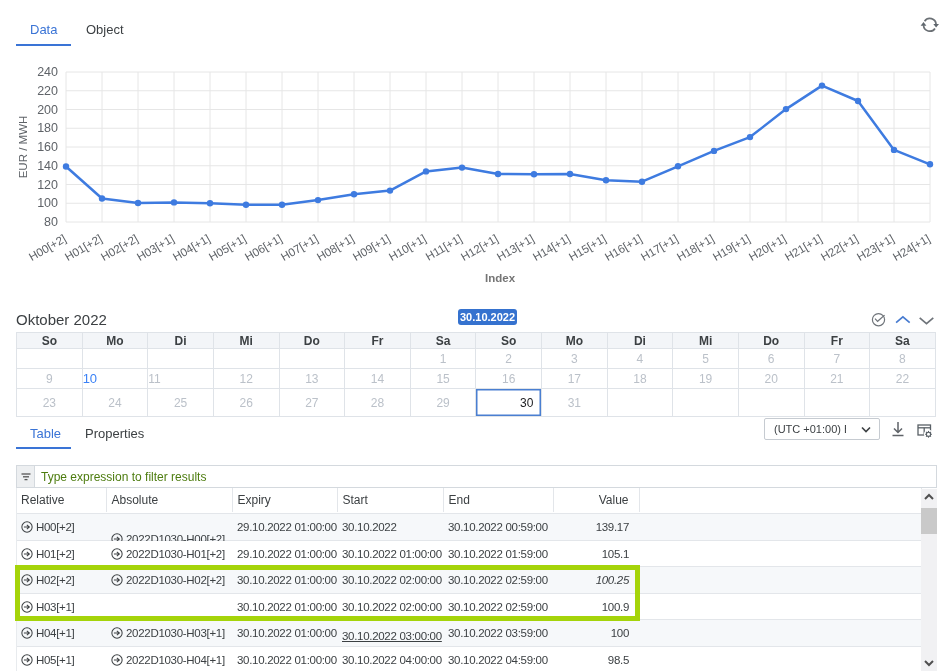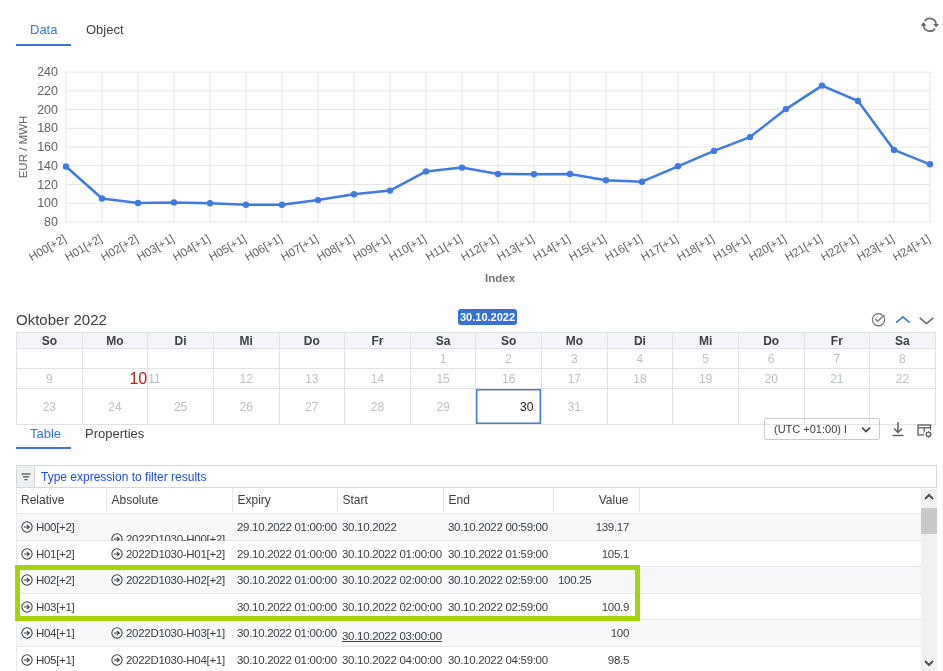--- a/index.html
+++ b/index.html
@@ -176,21 +176,21 @@
           <td style="border:1px solid #dfe3e8; height:20px; text-align:center; font-size:12px; color:#bbc1c9;">2</td>
           <td style="border:1px solid #dfe3e8; height:20px; text-align:center; font-size:12px; color:#bbc1c9;">3</td>
           <td style="border:1px solid #dfe3e8; height:20px; text-align:center; font-size:12px; color:#bbc1c9;">4</td>
           <td style="border:1px solid #dfe3e8; height:20px; text-align:center; font-size:12px; color:#bbc1c9;">5</td>
           <td style="border:1px solid #dfe3e8; height:20px; text-align:center; font-size:12px; color:#bbc1c9;">6</td>
           <td style="border:1px solid #dfe3e8; height:20px; text-align:center; font-size:12px; color:#bbc1c9;">7</td>
           <td style="border:1px solid #dfe3e8; height:20px; text-align:center; font-size:12px; color:#bbc1c9;">8</td>
         </tr>
         <tr>
           <td style="border:1px solid #dfe3e8; height:20px; text-align:center; font-size:12px; color:#bbc1c9;">9</td>
-          <td style="border:1px solid #dfe3e8; height:20px; text-align:right; font-size:16px; color:#b91c1c;">10</td>
+          <td style="border:1px solid #dfe3e8; height:20px; text-align:left; font-size:13px; color:#3b82f6;">10</td>
           <td style="border:1px solid #dfe3e8; height:20px; text-align:left; font-size:12px; color:#bbc1c9;">11</td>
           <td style="border:1px solid #dfe3e8; height:20px; text-align:center; font-size:12px; color:#bbc1c9;">12</td>
           <td style="border:1px solid #dfe3e8; height:20px; text-align:center; font-size:12px; color:#bbc1c9;">13</td>
           <td style="border:1px solid #dfe3e8; height:20px; text-align:center; font-size:12px; color:#bbc1c9;">14</td>
           <td style="border:1px solid #dfe3e8; height:20px; text-align:center; font-size:12px; color:#bbc1c9;margin-left:44px;">15</td>
           <td style="border:1px solid #dfe3e8; height:20px; text-align:center; font-size:12px; color:#bbc1c9;">16</td>
           <td style="border:1px solid #dfe3e8; height:20px; text-align:center; font-size:12px; color:#bbc1c9;">17</td>
           <td style="border:1px solid #dfe3e8; height:20px; text-align:center; font-size:12px; color:#bbc1c9;">18</td>
           <td style="border:1px solid #dfe3e8; height:20px; text-align:center; font-size:12px; color:#bbc1c9;">19</td>
           <td style="border:1px solid #dfe3e8; height:20px; text-align:center; font-size:12px; color:#bbc1c9;">20</td>
@@ -198,21 +198,21 @@
           <td style="border:1px solid #dfe3e8; height:20px; text-align:center; font-size:12px; color:#bbc1c9;">22</td>
         </tr>
         <tr>
           <td style="border:1px solid #dfe3e8; height:20px; text-align:center; font-size:12px; color:#bbc1c9;">23</td>
           <td style="border:1px solid #dfe3e8; height:20px; text-align:center; font-size:12px; color:#bbc1c9;">24</td>
           <td style="border:1px solid #dfe3e8; height:20px; text-align:center; font-size:12px; color:#bbc1c9;">25</td>
           <td style="border:1px solid #dfe3e8; height:20px; text-align:center; font-size:12px; color:#bbc1c9;">26</td>
           <td style="border:1px solid #dfe3e8; height:20px; text-align:center; font-size:12px; color:#bbc1c9;">27</td>
           <td style="border:1px solid #dfe3e8; height:20px; text-align:center; font-size:12px; color:#bbc1c9;">28</td>
           <td style="border:1px solid #dfe3e8; height:20px; text-align:center; font-size:12px; color:#bbc1c9;">29</td>
-          <td style="border:1px solid #dfe3e8; height:36px; text-align:center; font-size:12px; color:#202124;box-shadow:inset 0 0 0 1.5px #4a7fd1; background:#fff;padding-left:36px;">30</td>
+          <td style="border:1px solid #dfe3e8; height:28px; text-align:center; font-size:12px; color:#202124;box-shadow:inset 0 0 0 1.5px #4a7fd1; background:#fff;padding-left:36px;">30</td>
           <td style="border:1px solid #dfe3e8; height:20px; text-align:center; font-size:12px; color:#bbc1c9;">31</td>
           <td style="border:1px solid #dfe3e8; height:20px; text-align:center; font-size:12px; color:#bbc1c9;"></td>
           <td style="border:1px solid #dfe3e8; height:20px; text-align:center; font-size:12px; color:#bbc1c9;"></td>
           <td style="border:1px solid #dfe3e8; height:20px; text-align:center; font-size:12px; color:#bbc1c9;"></td>
           <td style="border:1px solid #dfe3e8; height:20px; text-align:center; font-size:12px; color:#bbc1c9;"></td>
           <td style="border:1px solid #dfe3e8; height:20px; text-align:center; font-size:12px; color:#bbc1c9;"></td>
         </tr>
       </tbody>
     </table>
   </div>
@@ -254,21 +254,21 @@
 <div class="abs" style="left:16px; top:465px; width:921px; height:23px; border:1px solid #d4d9de;">
   <div style="position:absolute; left:0; top:0; width:18px; height:21px; background:#edeff1; border-right:1px solid #d4d9de;">
     <svg width="18" height="21" viewBox="0 0 18 21">
         <g stroke="#555" stroke-width="1.3">
           <line x1="4.5" y1="8" x2="13.5" y2="8"></line>
           <line x1="6" y1="10.8" x2="12" y2="10.8"></line>
           <line x1="7.5" y1="13.6" x2="10.5" y2="13.6"></line>
         </g>
       </svg>
   </div>
-  <div style="position:absolute; left:24px; top:4px; font-size:12px; color:#1d4ed8;">Type expression to filter results</div>
+  <div style="position:absolute; left:24px; top:4px; font-size:12px; color:#4d7c0f;">Type expression to filter results</div>
 </div>
 
 <div id="thead" class="abs" style="left:16px; top:488px; width:905px; height:26px; border-bottom:1px solid #e3e6ea; font-size:12px; color:#3c4043;">
     <table style="border-collapse:collapse; table-layout:fixed; width:905px;">
       <tbody>
         <tr>
           <th style="width:90px; border-right:1px solid #e3e6ea; font-weight:normal; text-align:left; padding:5px 10px 5px 5px; font-size:12px;">Relative</th>
           <th style="width:126px; border-right:1px solid #e3e6ea; font-weight:normal; text-align:left; padding:5px 10px 5px 5px; font-size:12px;">Absolute</th>
           <th style="width:105px; border-right:1px solid #e3e6ea; font-weight:normal; text-align:left; padding:5px 10px 5px 5px; font-size:12px;">Expiry</th>
           <th style="width:106px; border-right:1px solid #e3e6ea; font-weight:normal; text-align:left; padding:5px 10px 5px 5px; font-size:12px;">Start</th>
@@ -314,21 +314,21 @@
           <circle cx="7" cy="7" r="6" fill="none" stroke="#3c4043" stroke-width="1.2"></circle>
           <path d="M3.4 7 H9.6 M6.8 4.4 L9.8 7 L6.8 9.6" fill="none" stroke="#3c4043" stroke-width="1.2"></path>
         </svg>H02[+2]</span>
       <span style="position:absolute; left:95px; top:0;"><svg width="12" height="12" viewBox="0 0 14 14" style="vertical-align:-2px; margin-right:3px;">
           <circle cx="7" cy="7" r="6" fill="none" stroke="#3c4043" stroke-width="1.2"></circle>
           <path d="M3.4 7 H9.6 M6.8 4.4 L9.8 7 L6.8 9.6" fill="none" stroke="#3c4043" stroke-width="1.2"></path>
         </svg>2022D1030-H02[+2]</span>
       <span style="position:absolute; left:221px; top:0;">30.10.2022 01:00:00</span>
       <span style="position:absolute; left:326px; top:0;">30.10.2022 02:00:00</span>
       <span style="position:absolute; left:432px; top:0;">30.10.2022 02:59:00</span>
-      <span style="position:absolute; left:542px; top:0; width:71px; ">100.25</span>
+      <span style="position:absolute; left:542px; top:0; width:71px; text-align:right;font-style:italic;">100.25</span>
     </div>
     <div style="position:absolute; left:0; top:79.5px; width:905px; height:26.5px; background:#fff; border-bottom:1px solid #e3e6ea; font-size:11.5px; letter-spacing:-0.3px; color:#3c4043; line-height:26.5px; white-space:nowrap;">
       <span style="position:absolute; left:5px; top:0;"><svg width="12" height="12" viewBox="0 0 14 14" style="vertical-align:-2px; margin-right:3px;">
           <circle cx="7" cy="7" r="6" fill="none" stroke="#3c4043" stroke-width="1.2"></circle>
           <path d="M3.4 7 H9.6 M6.8 4.4 L9.8 7 L6.8 9.6" fill="none" stroke="#3c4043" stroke-width="1.2"></path>
         </svg>H03[+1]</span>
       <span style="position:absolute; left:221px; top:0;">30.10.2022 01:00:00</span>
       <span style="position:absolute; left:326px; top:0;">30.10.2022 02:00:00</span>
       <span style="position:absolute; left:432px; top:0;">30.10.2022 02:59:00</span>
       <span style="position:absolute; left:542px; top:0; width:71px; text-align:right;">100.9</span>
@@ -337,20 +337,21 @@
       <span style="position:absolute; left:5px; top:0;"><svg width="12" height="12" viewBox="0 0 14 14" style="vertical-align:-2px; margin-right:3px;">
           <circle cx="7" cy="7" r="6" fill="none" stroke="#3c4043" stroke-width="1.2"></circle>
           <path d="M3.4 7 H9.6 M6.8 4.4 L9.8 7 L6.8 9.6" fill="none" stroke="#3c4043" stroke-width="1.2"></path>
         </svg>H04[+1]</span>
       <span style="position:absolute; left:95px; top:0;"><svg width="12" height="12" viewBox="0 0 14 14" style="vertical-align:-2px; margin-right:3px;">
           <circle cx="7" cy="7" r="6" fill="none" stroke="#3c4043" stroke-width="1.2"></circle>
           <path d="M3.4 7 H9.6 M6.8 4.4 L9.8 7 L6.8 9.6" fill="none" stroke="#3c4043" stroke-width="1.2"></path>
         </svg>2022D1030-H03[+1]</span>
       <span style="position:absolute; left:221px; top:0;">30.10.2022 01:00:00</span>
       <span style="position:absolute; left:326px; top:3px;text-decoration:underline;">30.10.2022 03:00:00</span>
+      <span style="position:absolute; left:432px; top:0;">30.10.2022 03:59:00</span>
       <span style="position:absolute; left:542px; top:0; width:71px; text-align:right;">100</span>
     </div>
     <div style="position:absolute; left:0; top:132.5px; width:905px; height:26.5px; background:#fff; border-bottom:1px solid #e3e6ea; font-size:11.5px; letter-spacing:-0.3px; color:#3c4043; line-height:26.5px; white-space:nowrap;">
       <span style="position:absolute; left:5px; top:0;"><svg width="12" height="12" viewBox="0 0 14 14" style="vertical-align:-2px; margin-right:3px;">
           <circle cx="7" cy="7" r="6" fill="none" stroke="#3c4043" stroke-width="1.2"></circle>
           <path d="M3.4 7 H9.6 M6.8 4.4 L9.8 7 L6.8 9.6" fill="none" stroke="#3c4043" stroke-width="1.2"></path>
         </svg>H05[+1]</span>
       <span style="position:absolute; left:95px; top:0;"><svg width="12" height="12" viewBox="0 0 14 14" style="vertical-align:-2px; margin-right:3px;">
           <circle cx="7" cy="7" r="6" fill="none" stroke="#3c4043" stroke-width="1.2"></circle>
           <path d="M3.4 7 H9.6 M6.8 4.4 L9.8 7 L6.8 9.6" fill="none" stroke="#3c4043" stroke-width="1.2"></path>

